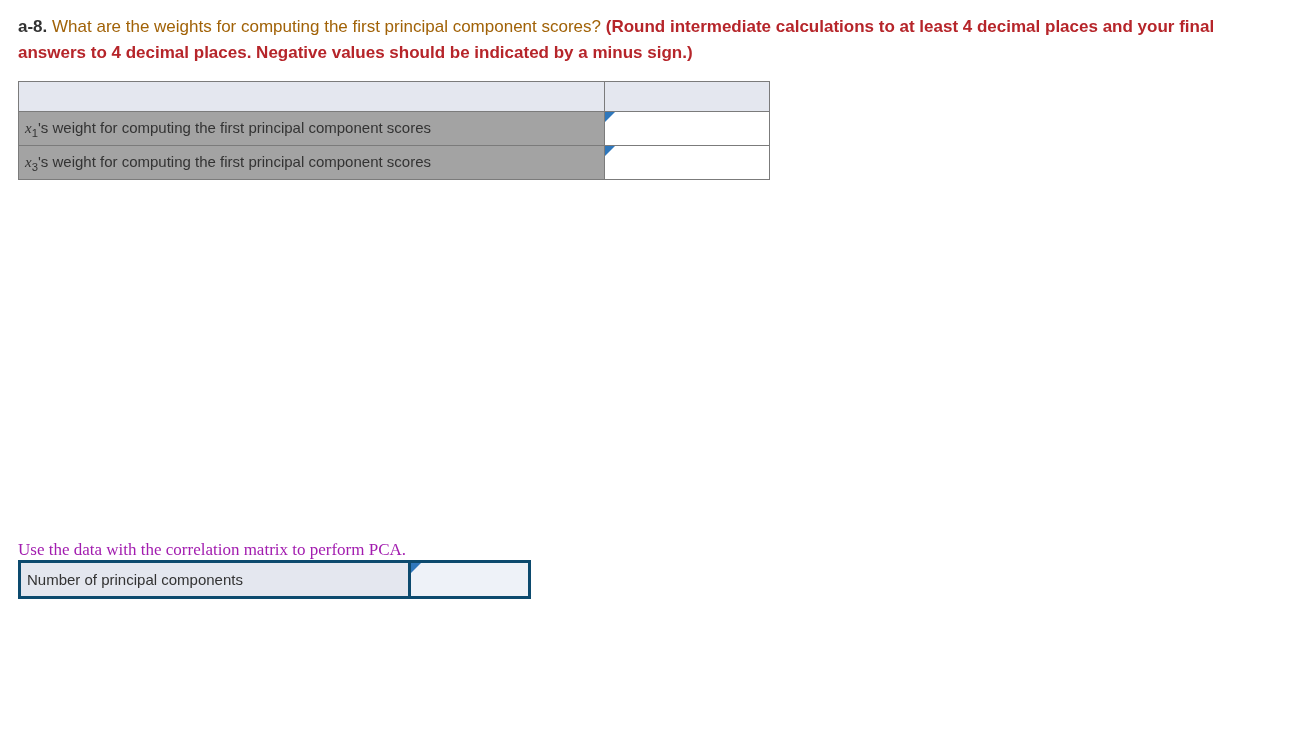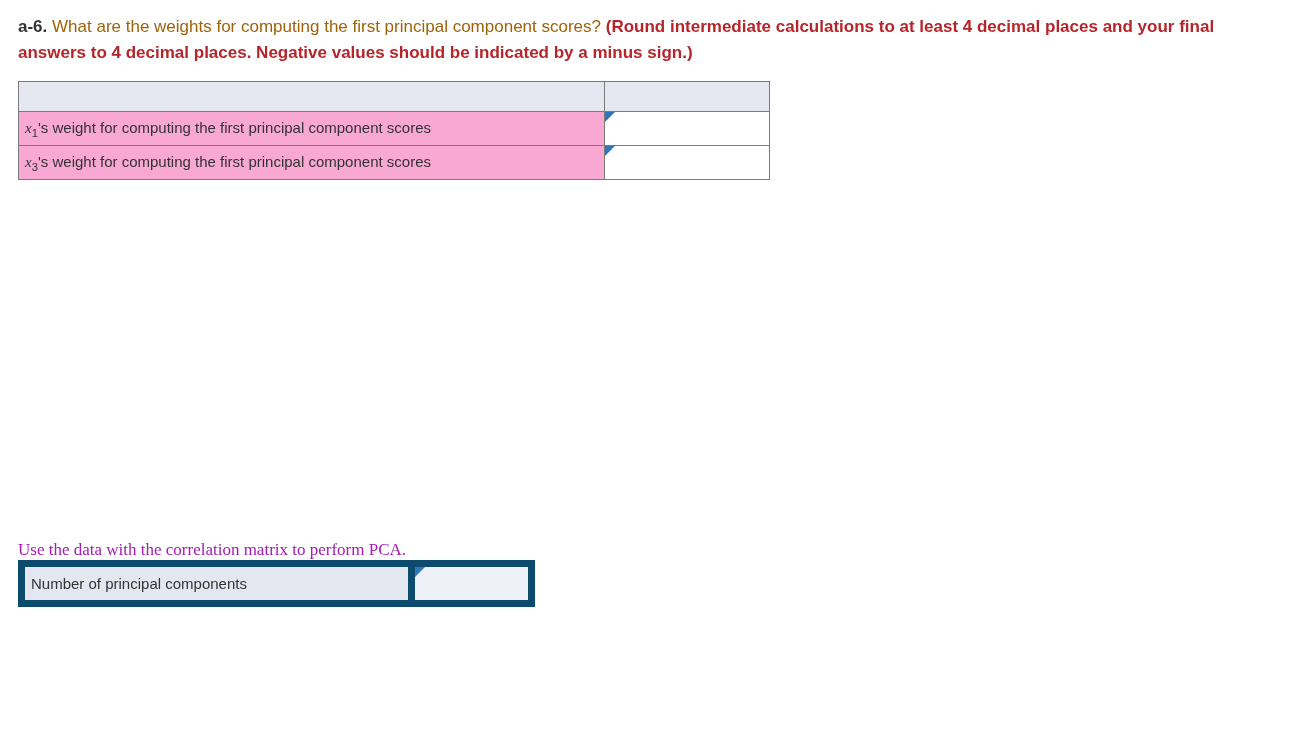--- a/index.html
+++ b/index.html
@@ -45,21 +45,21 @@
       text-align: left;
       vertical-align: middle;
       height: 28px;
     }
     table.answer-table thead th {
       background: #e4e7ef;
       height: 30px;
     }
     .label-cell {
       width: 586px;
-      background: #f9a8d4;
+      background: #a3a3a3;
     }
     .input-cell {
       width: 165px;
       background: #fff;
       position: relative;
       padding: 0;
     }
     .flag {
       position: absolute;
       top: 0;
@@ -95,21 +95,21 @@
       margin-top: 0;
     }
     .intro-text {
       color: #a21caf;
       font-family: Liberation Serif, serif;
     }
     table.small-table {
       border-collapse: collapse;
     }
     table.small-table td {
-      border: 7px solid #0c4a6e;
+      border: 3px solid #0c4a6e;
       padding: 4px 6px;
       font-size: 15px;
       height: 28px;
       vertical-align: middle;
     }
     .small-label-cell {
       width: 390px;
       background: #e4e7ef;
     }
     .small-input-cell {
@@ -120,21 +120,21 @@
     }
     .small-input-cell .answer-input {
       background: transparent;
     }
   </style>
 </head>
 <body>
 
 <div class="question-block">
   <p class="question-text">
-    <span class="q-label">a-6.</span><span class="q-body"> What are the weights for computing the first principal component scores? </span><span class="q-hint">(Round intermediate calculations to at least 4 decimal places and your final answers to 4 decimal places. Negative values should be indicated by a minus sign.)</span>
+    <span class="q-label">a-8.</span><span class="q-body"> What are the weights for computing the first principal component scores? </span><span class="q-hint">(Round intermediate calculations to at least 4 decimal places and your final answers to 4 decimal places. Negative values should be indicated by a minus sign.)</span>
   </p>
 
   <table class="answer-table">
     <thead>
       <tr>
         <th></th>
         <th></th>
       </tr>
     </thead>
     <tbody>

